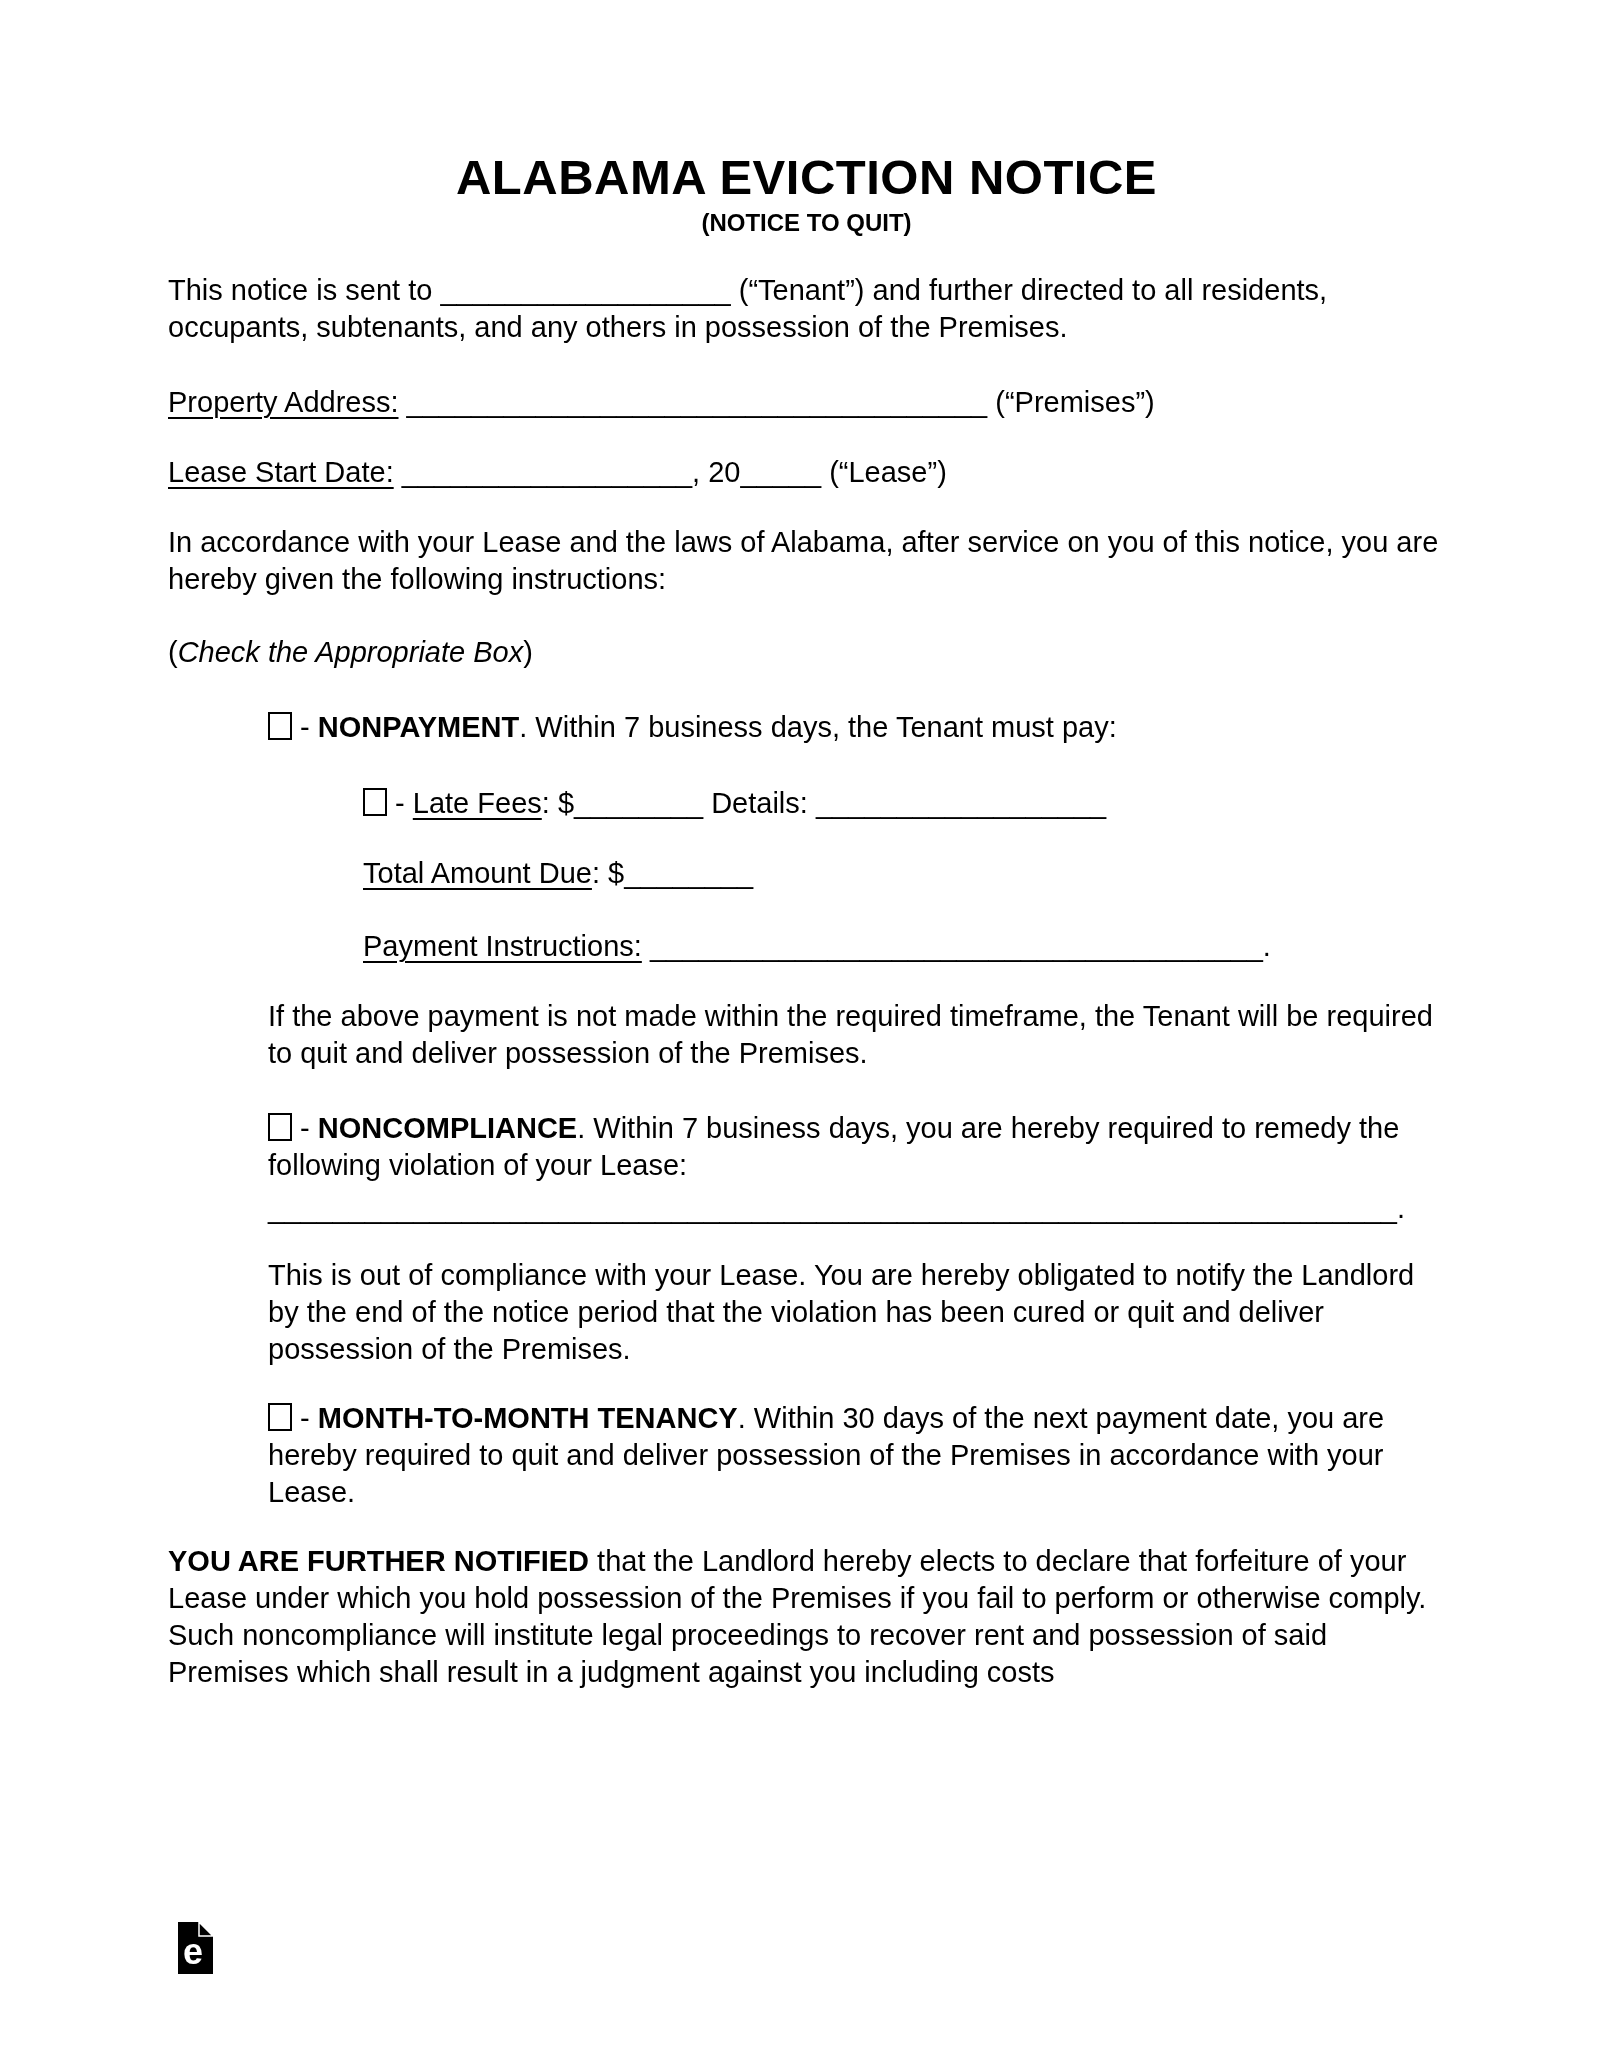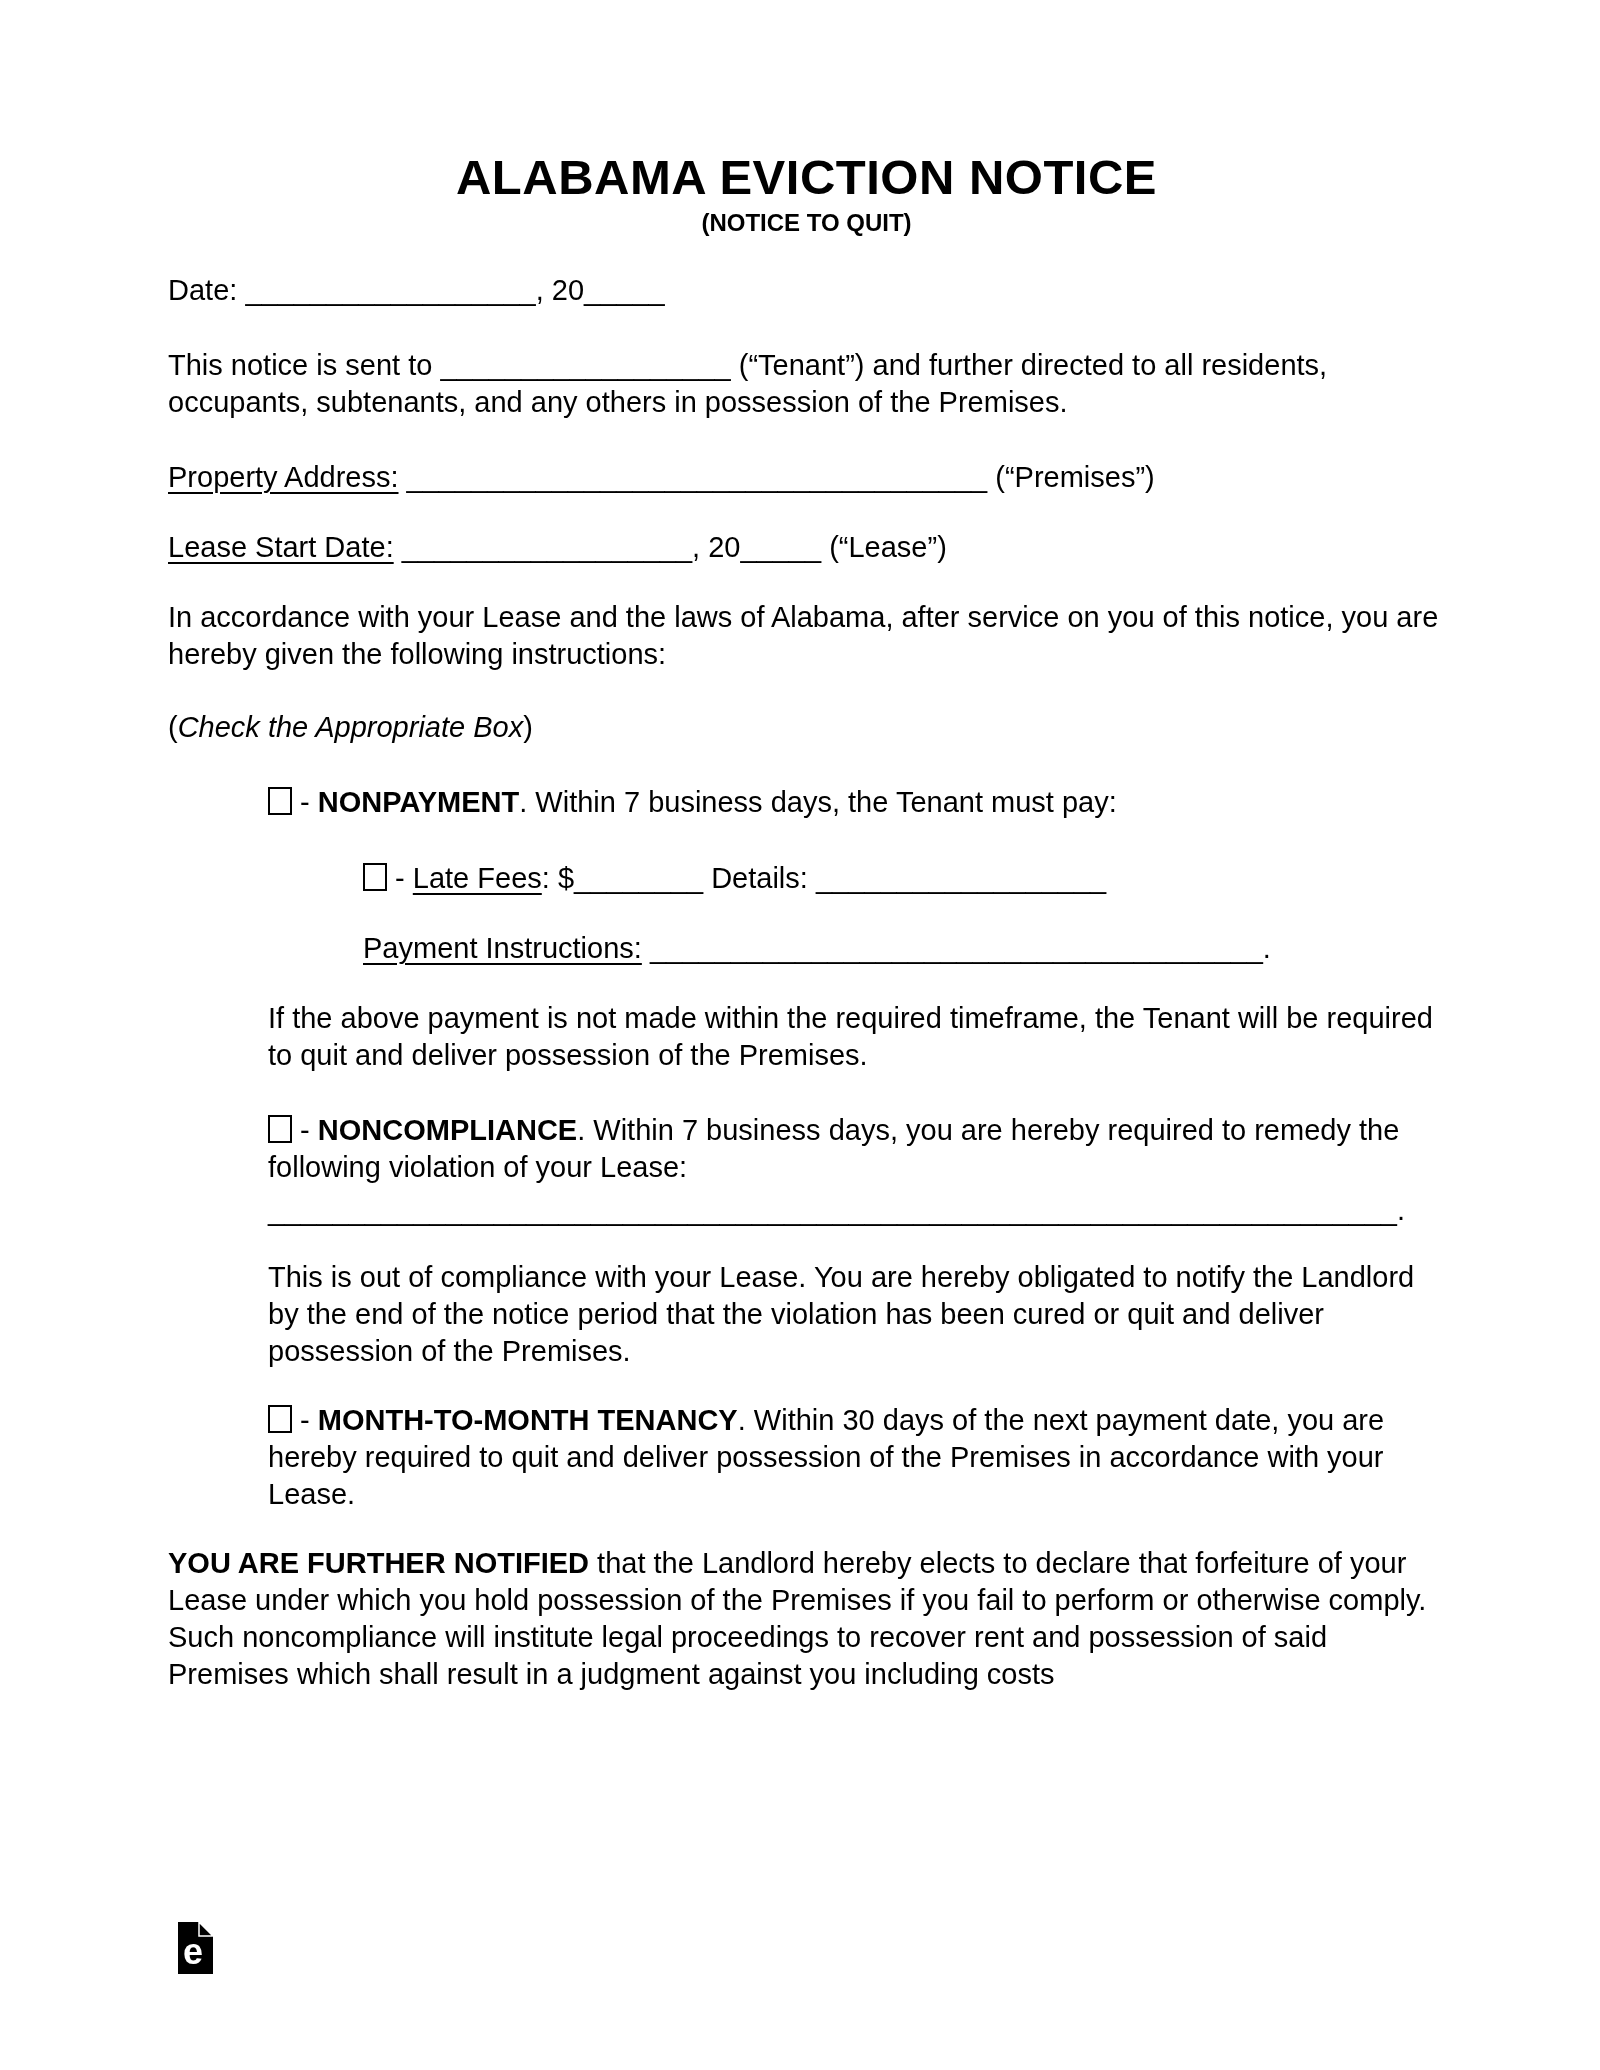--- a/index.html
+++ b/index.html
@@ -64,24 +64,20 @@
 
 <div class="page">
 
   <div class="doc-header">
     <h1>ALABAMA EVICTION NOTICE</h1>
     <h2>(NOTICE TO QUIT)</h2>
   </div>
 
   <div class="content">
 
-    <p class="mb38">
-      <span>Date:</span>
-      <span class="blank">__________________</span><span>, 20</span><span class="blank">_____</span>
-    </p>
 
     <p class="mb38">
       <span>This notice is sent to</span>
       <span class="blank">__________________</span>
       <span>(“Tenant”) and further directed to all residents, occupants, subtenants, and any others in possession of the Premises.</span>
     </p>
 
     <p class="mb33">
       <span class="ul">Property Address:</span>
       <span class="blank">____________________________________</span>
@@ -109,20 +105,23 @@
     <div class="mb30">
       <p class="ind2 fee">
         <span class="cb"></span>
         <span>-</span>
         <span class="ul">Late Fees</span><span>: $</span><span class="blank">________</span>
         <span>Details:</span>
         <span class="blank">__________________</span>
       </p>
     </div>
 
+    <p class="ind2 mb36">
+      <span class="ul">Total Amount Due</span><span>: $</span><span class="blank">________</span>
+    </p>
 
     <p class="ind2 mb33">
       <span class="ul">Payment Instructions:</span>
       <span class="blank">______________________________________</span><span>.</span>
     </p>
 
     <p class="ind1 mb38">If the above payment is not made within the required timeframe, the Tenant will be required to quit and deliver possession of the Premises.</p>
 
     <p class="ind1 mb6">
       <span class="cb"></span>

